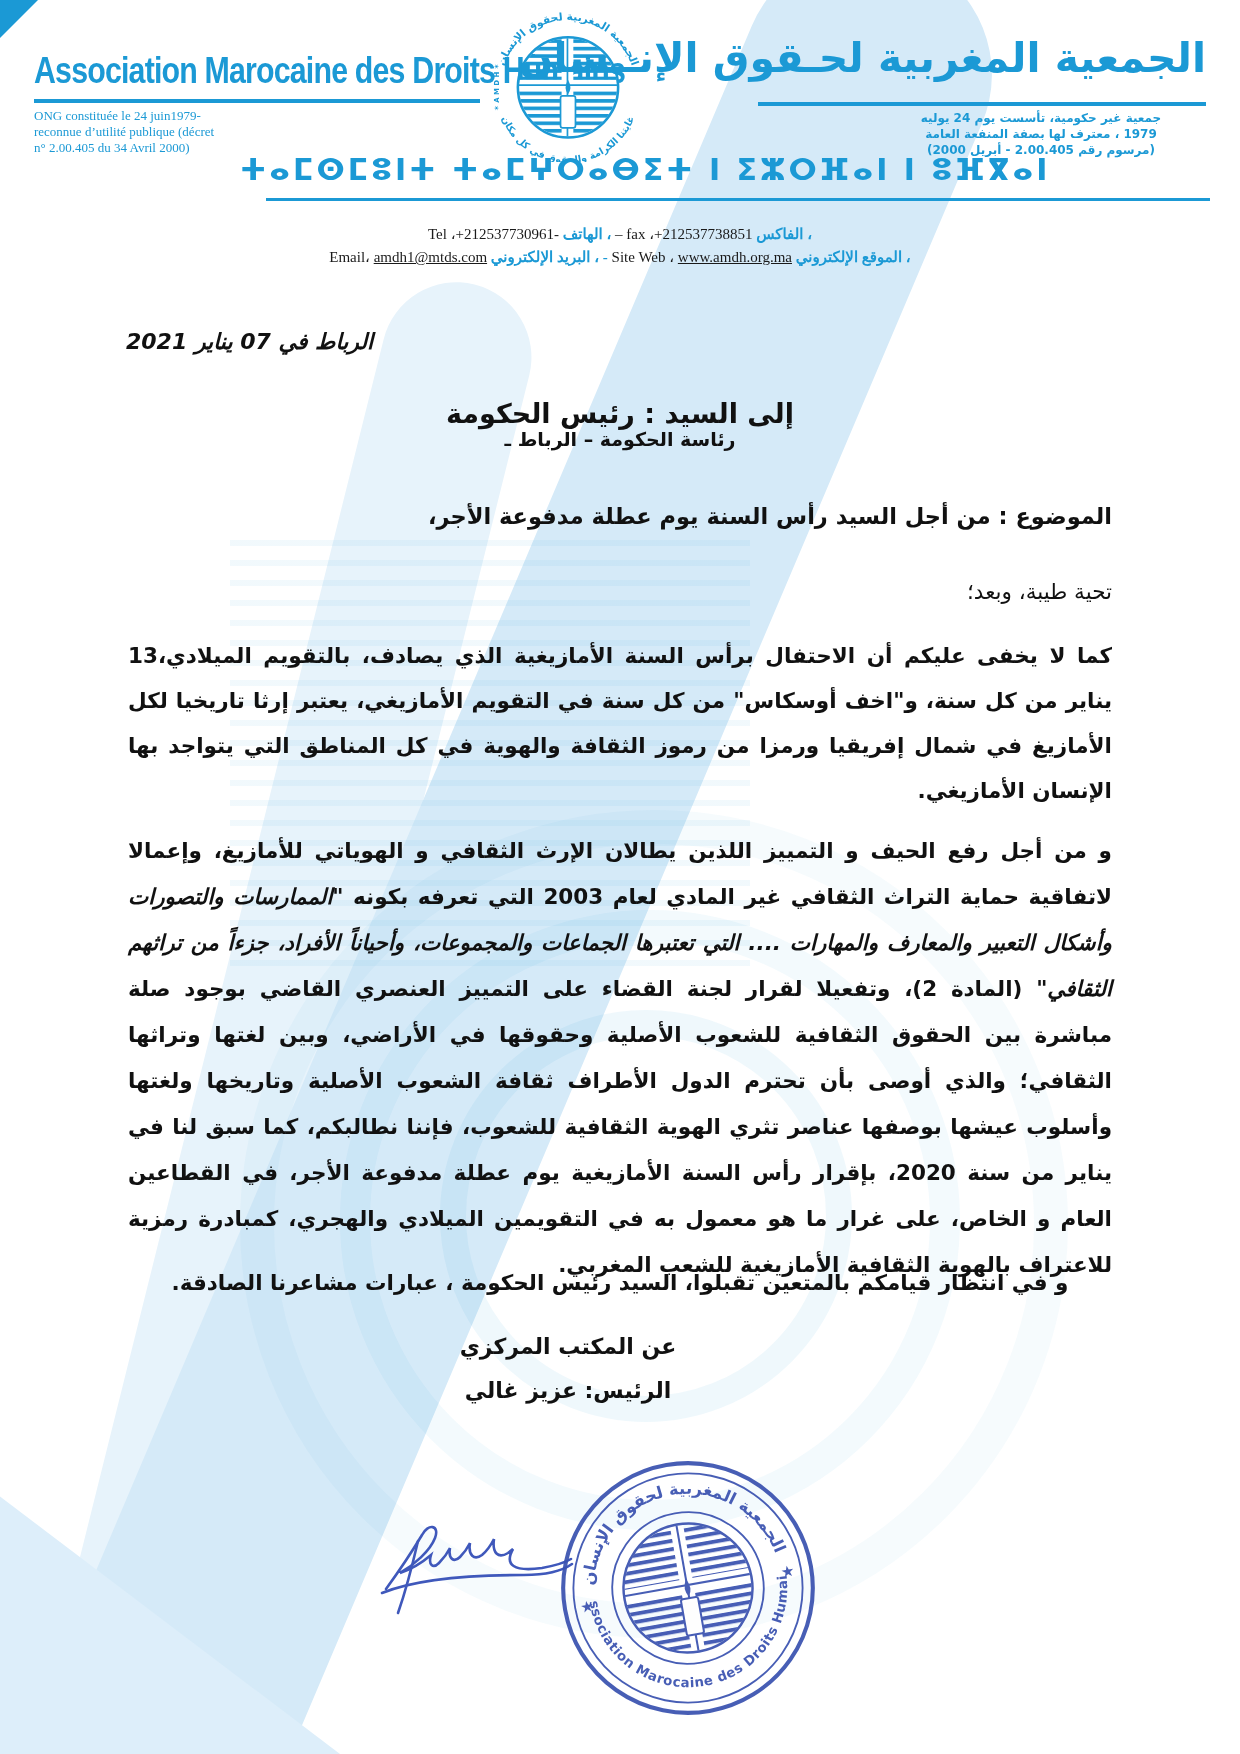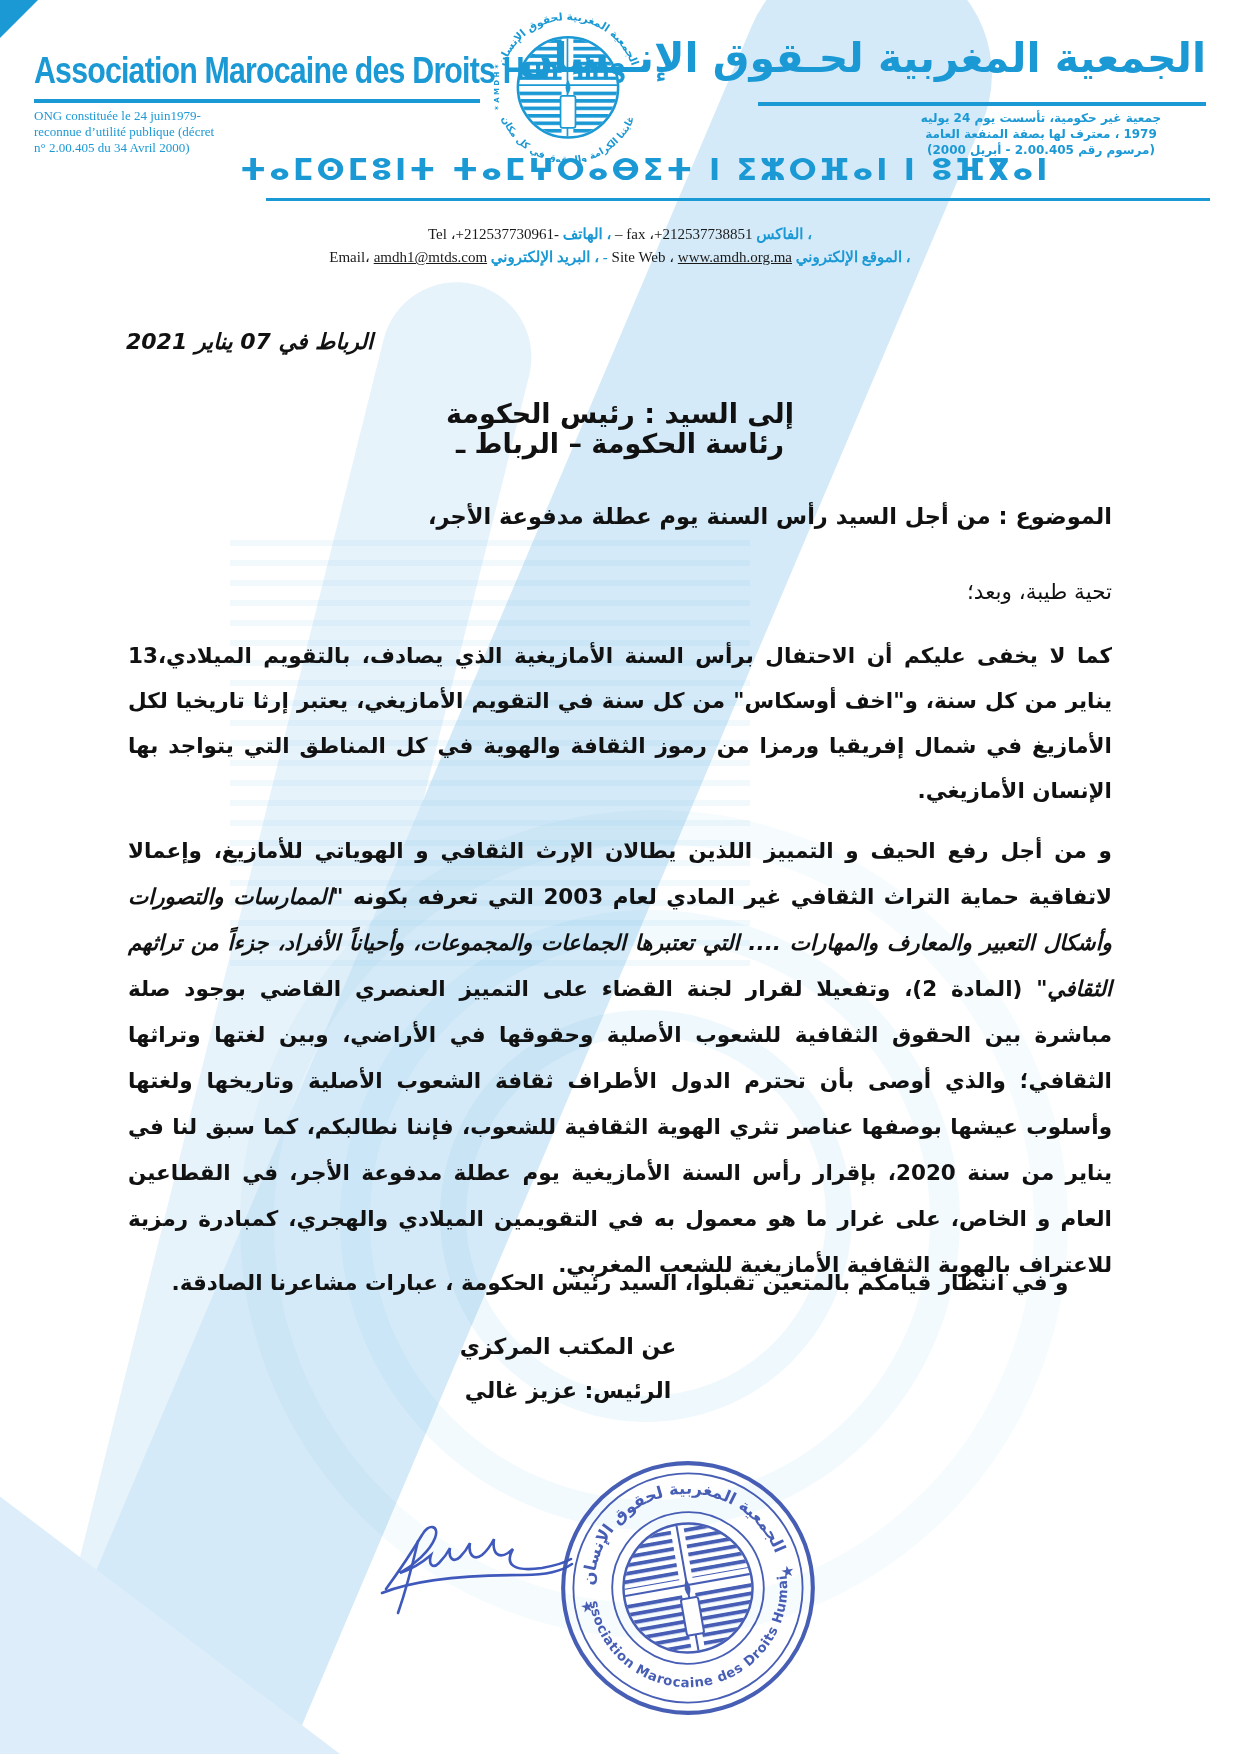--- a/index.html
+++ b/index.html
@@ -43,21 +43,21 @@
   .hline .ar-bit{color:#1b99d5;font-weight:bold;direction:rtl;unicode-bidi:isolate;}
   .hline .lat-bit{color:#1a1a1a;}
   .link{color:#1a1a1a;text-decoration:underline;cursor:pointer;}
   .addr-line{top:202px;}
   .tel-line{top:225px;}
   .email-line{top:248px;}
   
   .date-line{left:126px;top:282px;font-size:22px;font-weight:bold;font-style:italic;direction:rtl;
              white-space:nowrap;margin-top:47px;}
   .to1{left:128px;top:350px;width:984px;text-align:center;font-size:27px;font-weight:bold;direction:rtl;margin-top:48px;}
-  .to2{left:128px;top:428px;width:984px;text-align:center;font-size:27px;font-weight:bold;direction:rtl;}
+  .to2{left:128px;top:428px;width:984px;text-align:center;font-size:19px;font-weight:bold;direction:rtl;}
   .subject{left:128px;top:503px;width:984px;font-size:22.5px;font-weight:bold;direction:rtl;text-align:start;}
   .greeting{left:128px;top:579px;width:984px;font-size:21.5px;font-weight:normal;direction:rtl;text-align:start;}
   .para{left:128px;width:984px;font-size:21.5px;font-weight:bold;direction:rtl;
         text-align:justify;line-height:45px;}
   .para1{top:633px;}
   .para2{top:828px;line-height:46px;}
   .quote-italic{font-style:italic;}
   .closing{left:128px;top:1270px;width:984px;font-size:21.5px;font-weight:bold;direction:rtl;text-align:center;}
   .signoff1{left:328px;top:1334px;width:480px;text-align:center;font-size:22px;font-weight:bold;direction:rtl;}
   .signoff2{left:328px;top:1378px;width:480px;text-align:center;font-size:22px;font-weight:bold;direction:rtl;}

